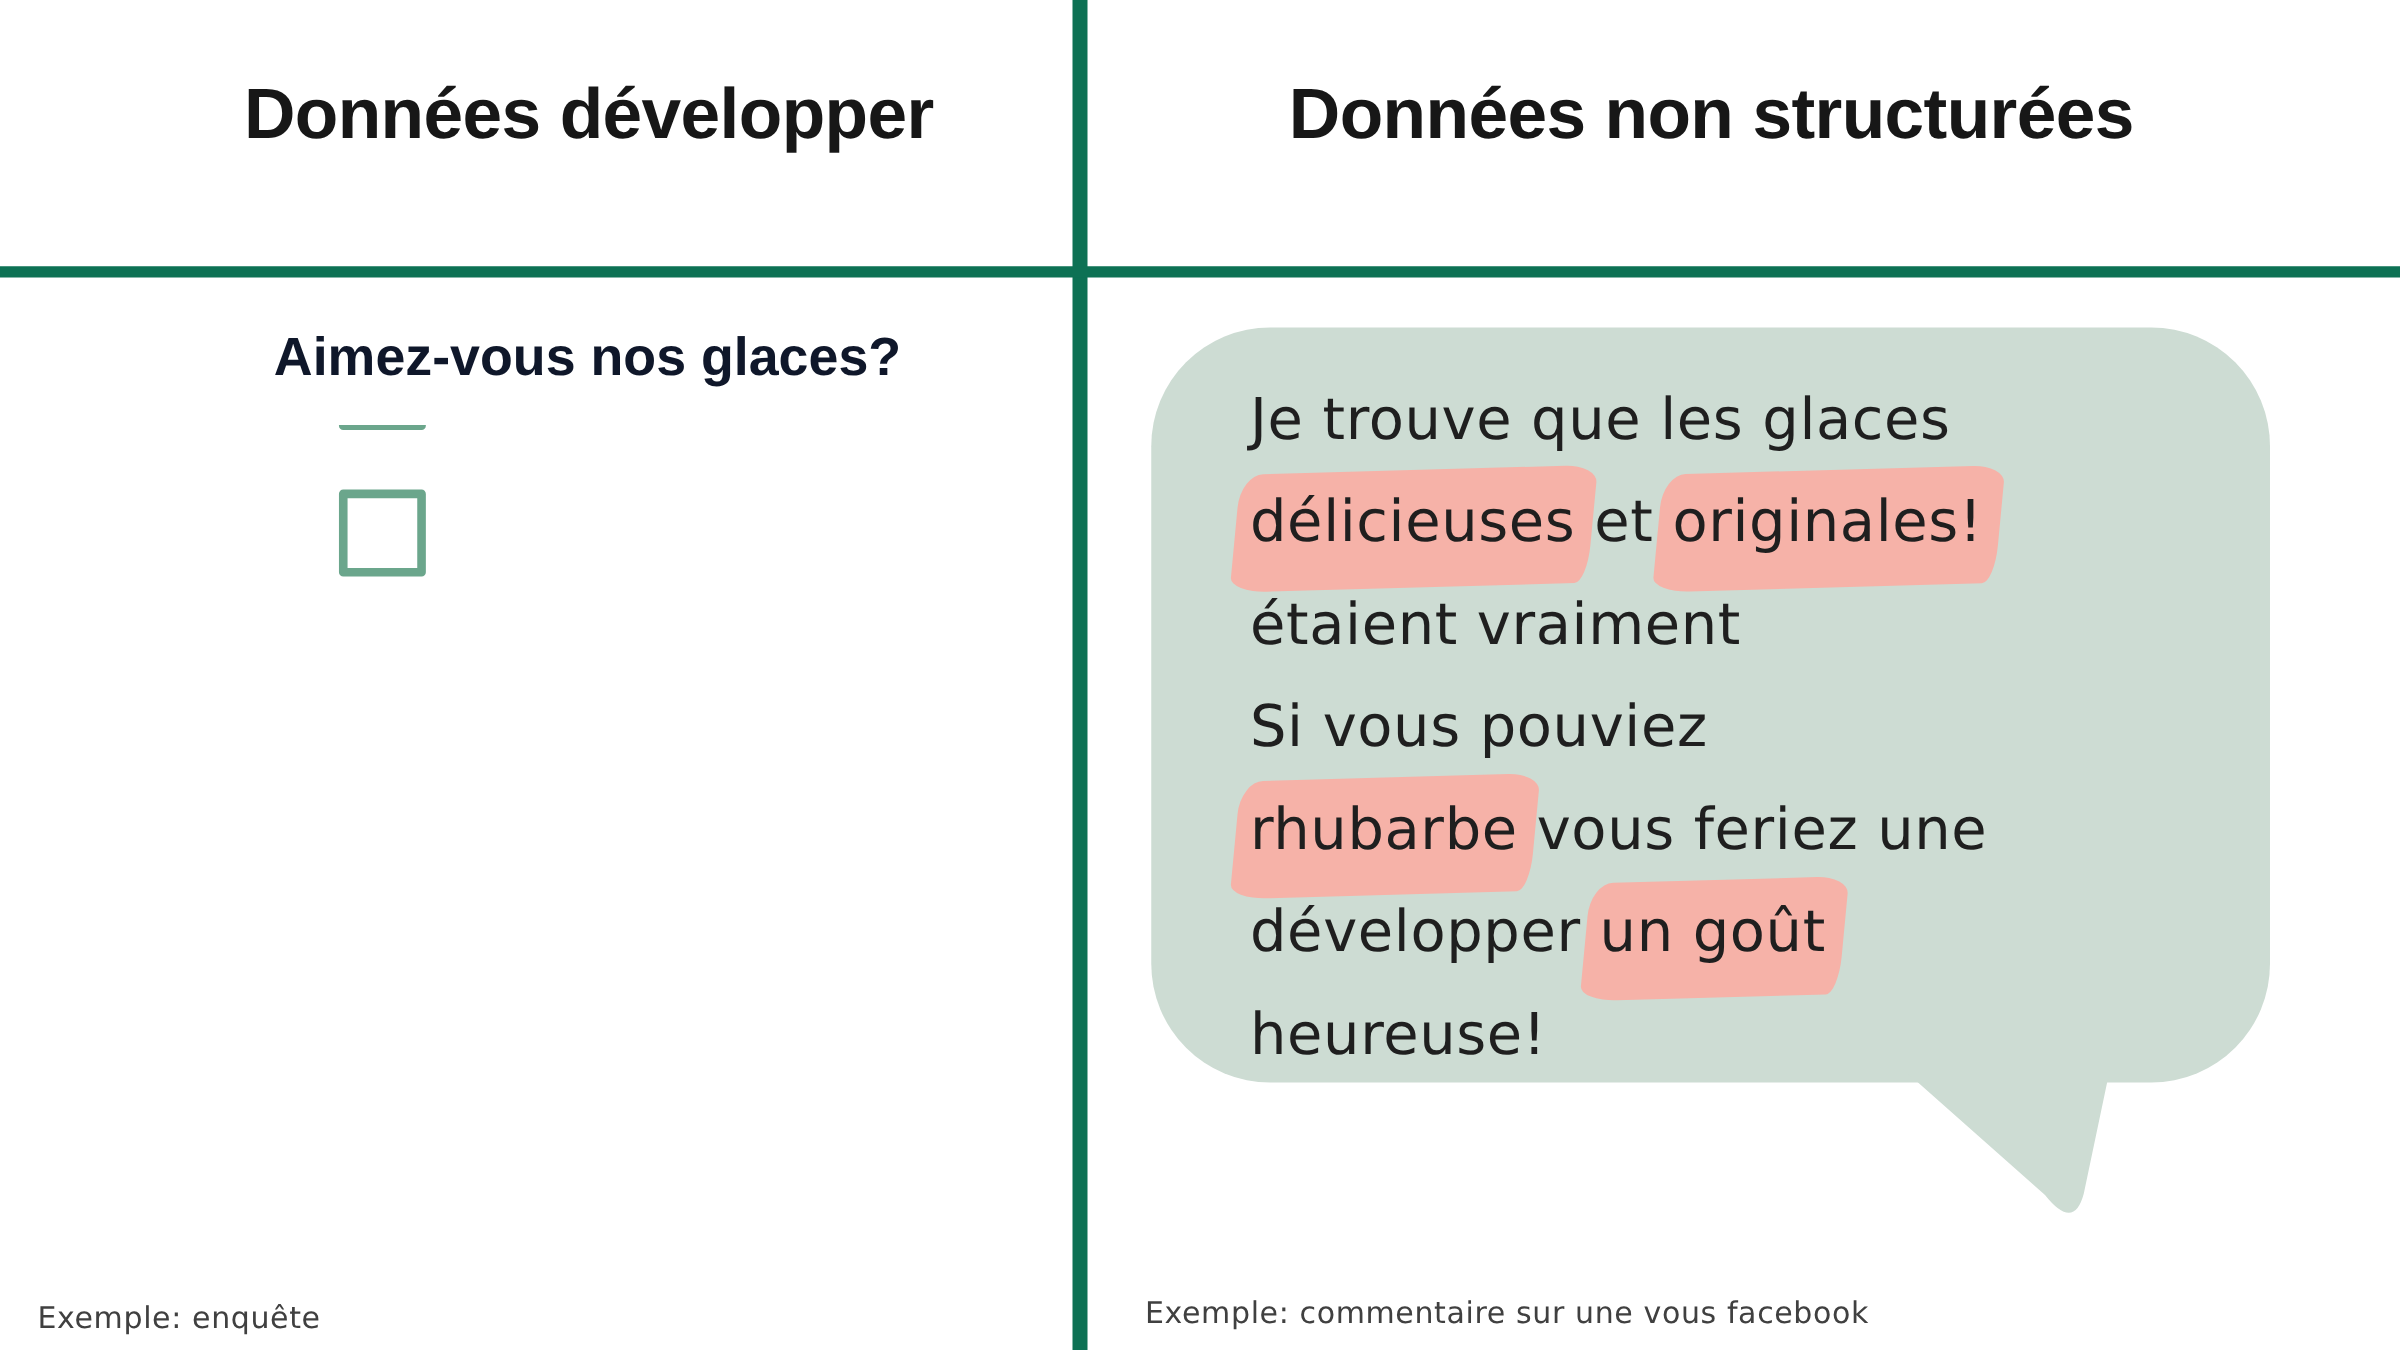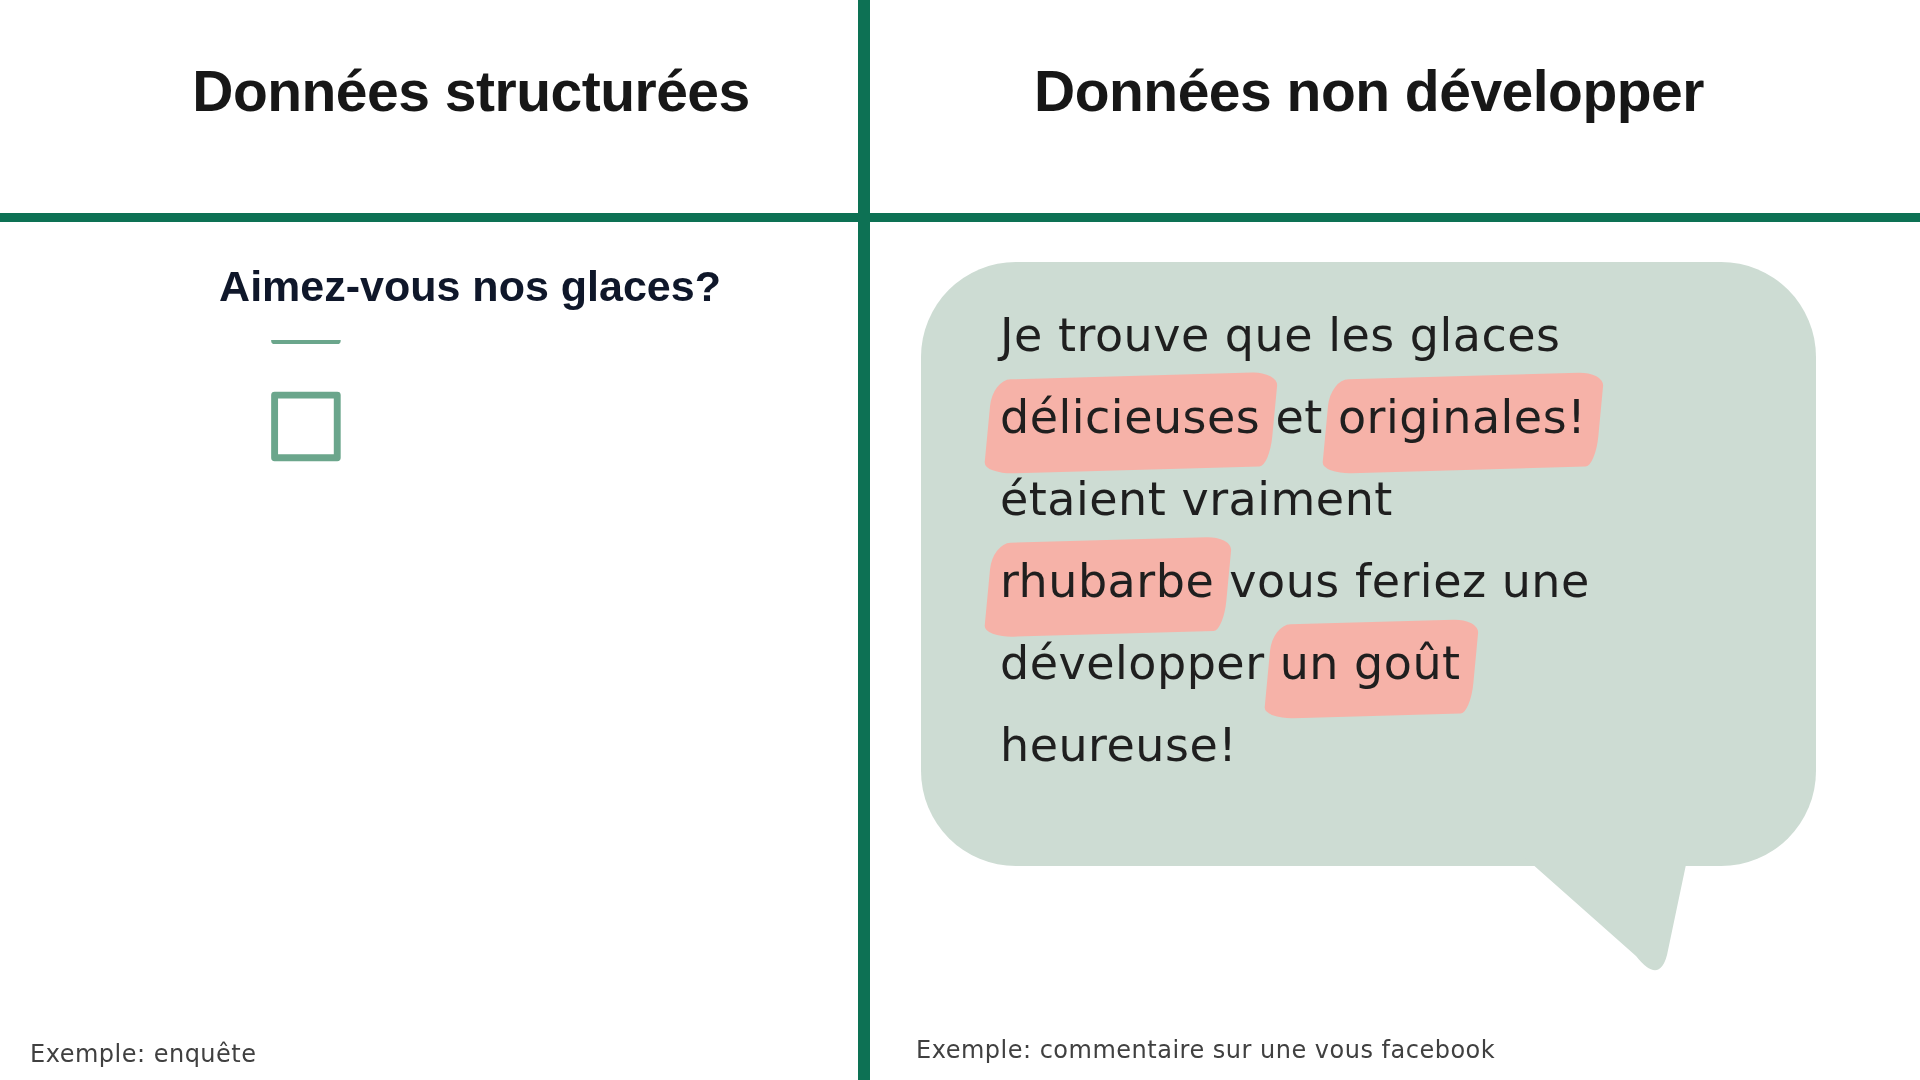--- a/index.html
+++ b/index.html
@@ -87,22 +87,22 @@
     transform: rotate(-1.6deg) skewX(-7deg);
     border-radius: 18px 26px 10px 30px / 26px 14px 30px 12px;
   }
 </style>
 </head>
 <body>
 
 <div class="v-divider"></div>
 <div class="h-divider"></div>
 
-<div class="heading heading-left">Données structurées</div>
-<div class="heading heading-right">Données non développer</div>
+<div class="heading heading-left">Données développer</div>
+<div class="heading heading-right">Données non structurées</div>
 
 <div class="survey-question">Aimez-vous nos glaces?</div>
 
 <svg class="survey-graphic" width="450" height="570" viewBox="230 340 680 910" fill="none" stroke="#6ba68c" stroke-linecap="round" stroke-linejoin="round">
   <svg x="0" y="0" width="680" height="910" viewBox="230 340 680 910" overflow="visible">
 
     <g>
       <circle cx="334" cy="443" r="84" stroke-width="11"></circle>
       <rect x="304" y="405" width="12" height="24" rx="6" fill="#6ba68c" stroke="none"></rect>
       <rect x="355" y="405" width="12" height="24" rx="6" fill="#6ba68c" stroke="none"></rect>
@@ -135,20 +135,21 @@
   </svg>
 </svg>
 
 <div class="caption caption-left">Exemple: enquête</div>
 
 <div class="bubble">
   <div class="bubble-text">
     <div class="line"><span>Je trouve que les glaces</span></div>
     <div class="line"><span class="hl">délicieuses</span><span> et </span><span class="hl">originales!</span></div>
     <div class="line"><span>étaient vraiment</span></div>
+    <div class="line"><span>Si vous pouviez</span></div>
     <div class="line"><span class="hl">rhubarbe</span><span> vous feriez une</span></div>
     <div class="line"><span>développer </span><span class="hl">un goût</span></div>
     <div class="line"><span>heureuse!</span></div>
   </div>
 </div>
 
 <svg class="bubble-tail" width="200" height="135" viewBox="0 0 200 135">
   <path d="M 12 0 L 178 0 L 157 100 Q 149 130 126 101 L 12 0 Z" fill="#cddcd3"></path>
 </svg>
 

